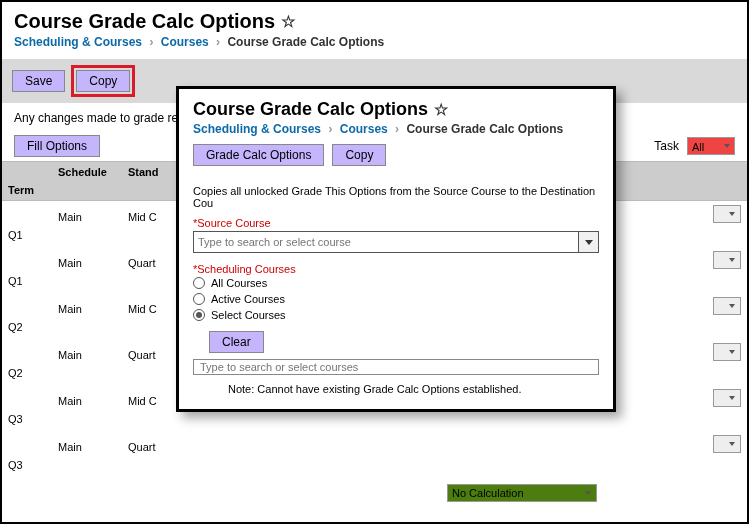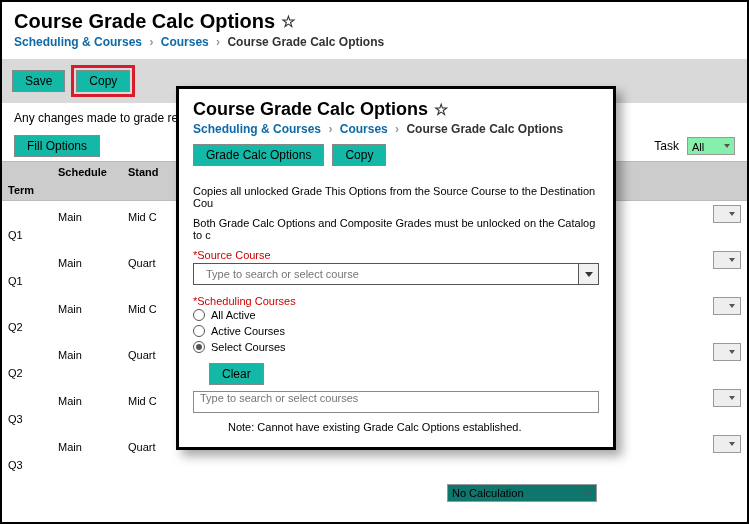--- a/index.html
+++ b/index.html
@@ -46,21 +46,21 @@
     }
     .toolbar {
       background: #d9d9d9;
       padding: 6px 10px;
       margin-top: 6px;
       display: flex;
       gap: 6px;
       align-items: center;
     }
     .btn {
-      background: #14b8a6;
+      background: #c4b5fd;
       border: 1px solid #888;
       padding: 3px 12px;
       font-size: 12px;
       cursor: pointer;
     }
     .copy-highlight {
       border: 3px solid #d91c2a;
       padding: 2px;
       display: inline-block;
     }
@@ -71,21 +71,21 @@
     }
     .fill-row {
       padding: 4px 12px;
       display: flex;
       align-items: center;
       gap: 8px;
     }
     .fill-row .spacer { flex: 1; }
     .select-small {
       border: 1px solid #999;
-      background: #86efac;
+      background: #ef4444;
       padding: 1px 18px 1px 4px;
       font-size: 11px;
       position: relative;
       min-width: 48px;
       height: 18px;
       line-height: 16px;
     }
     .select-small::after {
       content: "";
       position: absolute;
@@ -139,21 +139,21 @@
       position: absolute;
       right: 5px; top: 6px;
       border-left: 3px solid transparent;
       border-right: 3px solid transparent;
       border-top: 4px solid #555;
     }
     .calc-select {
       border: 1px solid #999;
       width: 150px;
       height: 18px;
-      background: #0f766e;
+      background: #4d7c0f;
       position: relative;
       font-size: 11px;
       padding-left: 4px;
       line-height: 16px;
     }
     .calc-select::after {
       content: "";
       position: absolute;
       right: 5px; top: 6px;
       border-left: 3px solid transparent;
@@ -201,21 +201,21 @@
       color: #c00;
       font-size: 11px;
       margin-bottom: 2px;
       display: block;
     }
     .combo {
       border: 1px solid #555;
       height: 22px;
       display: flex;
       align-items: center;
-      padding-left: 12px;
+      padding-left: 4px;
       position: relative;
       margin-bottom: 10px;
     }
     .combo input {
       border: none;
       outline: none;
       flex: 1;
       font-size: 11px;
       color: #888;
     }
@@ -252,24 +252,24 @@
       content: "";
       width: 6px; height: 6px;
       background: #555;
       border-radius: 50%;
     }
     .clear-btn {
       margin: 6px 16px;
     }
     .search-box {
       border: 1px solid #888;
-      height: 22px;
+      height: 16px;
       padding: 0 6px;
       display: flex;
-      align-items: flex-start;
+      align-items: center;
       margin-bottom: 8px;
     }
     .search-box input {
       border: none; outline: none;
       font-size: 11px;
       color: #888;
       flex: 1;
     }
     .note {
       font-size: 11px;
@@ -382,32 +382,31 @@
     <span class="sep">›</span>
     <a href="#">Courses</a>
     <span class="sep">›</span>
     <span class="current">Course Grade Calc Options</span>
   </div>
   <div class="btn-row">
     <button class="btn">Grade Calc Options</button>
     <button class="btn">Copy</button>
   </div>
   <p>Copies all unlocked Grade This Options from the Source Course to the Destination Cou</p>
-  <p>Both Grade Calc Options and Composite Grades must be unlocked on the Catalog to c</p>
 
   <span class="req-label">*Source Course</span>
   <div class="combo">
     <input type="text" placeholder="Type to search or select course" style="">
     <div class="drop-btn"></div>
   </div>
 
   <span class="req-label">*Scheduling Courses</span>
   <div class="radio-row">
     <span class="radio"></span>
-    <span>All Active</span>
+    <span>All Courses</span>
   </div>
   <div class="radio-row">
     <span class="radio"></span>
     <span>Active Courses</span>
   </div>
   <div class="radio-row">
     <span class="radio checked"></span>
     <span>Select Courses</span>
   </div>
 

